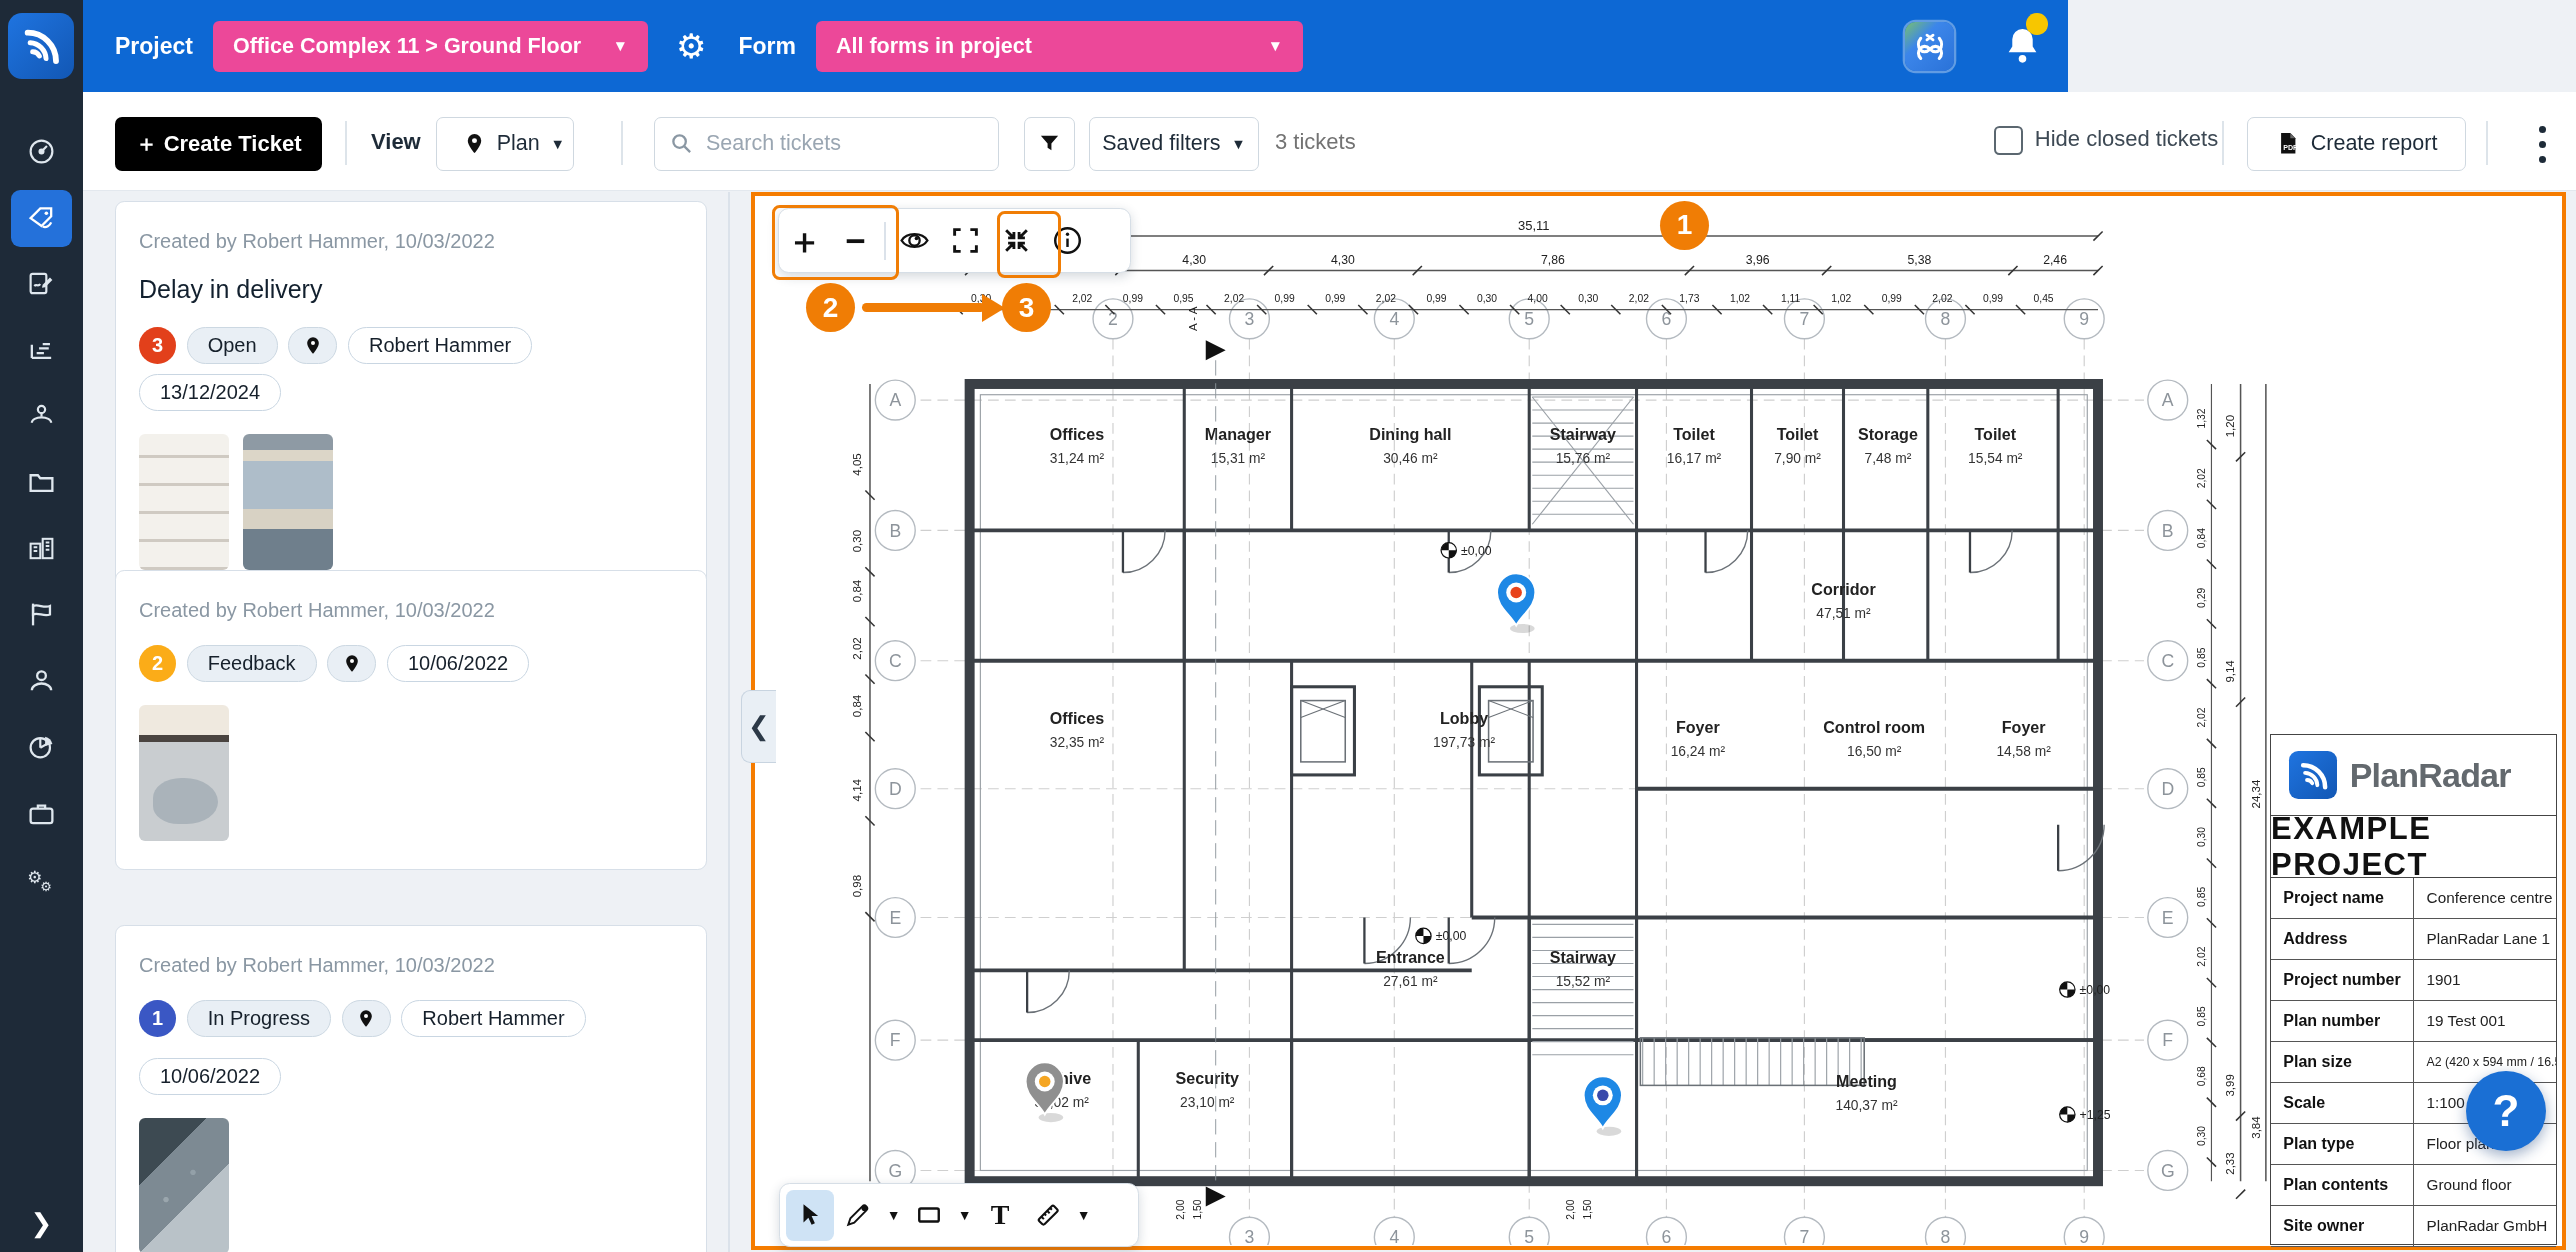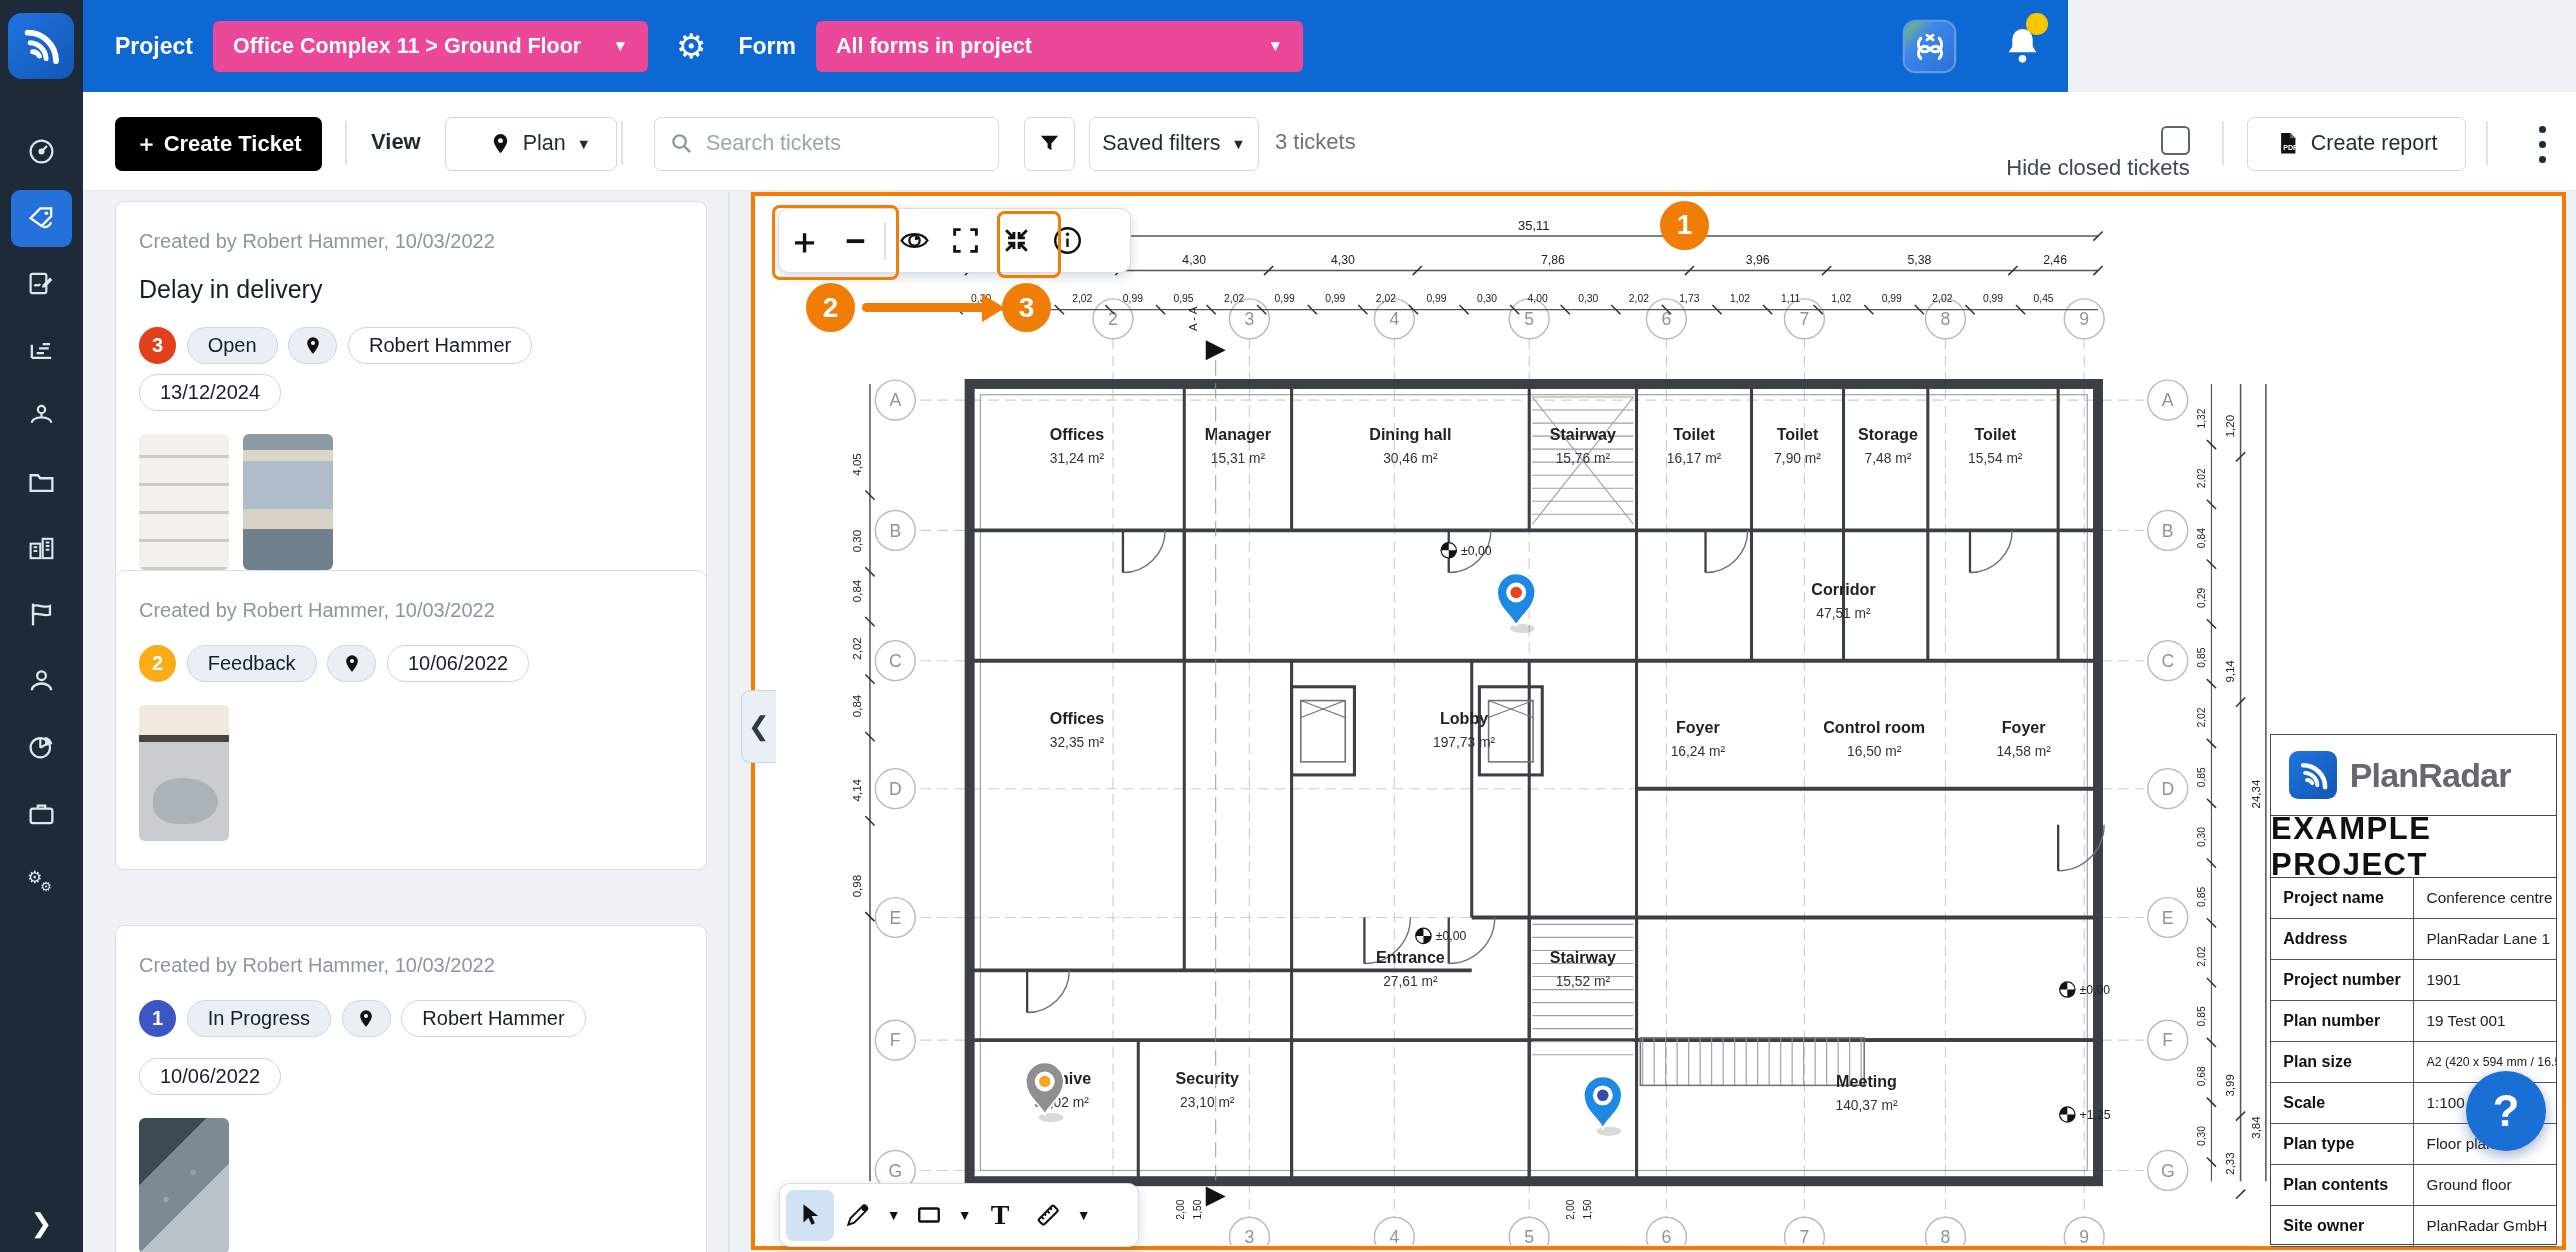--- a/index.html
+++ b/index.html
@@ -26,21 +26,21 @@
   
   .tbar{position:absolute;left:83px;top:92px;width:2493px;height:98px;background:#fff;border-bottom:0.8px solid #e3e8ee;display:flex;align-items:center;z-index:10;}
   .btn-green{position:absolute;left:32px;top:24.5px;width:207px;height:54px;background:#000000;color:#fff;border:none;border-radius:7px;font-size:22px;font-weight:bold;font-family:inherit;cursor:pointer;}
   .vdiv{position:absolute;top:29px;width:1.5px;height:44px;background:#dde4ea;}
   .lbl{position:absolute;top:37px;font-size:22px;color:#1e2b38;font-weight:bold;}
   .btn-white{background:#fff;border:1.5px solid #cfd8e0;border-radius:7px;font-size:21.5px;color:#1e2b38;font-family:inherit;display:flex;align-items:center;justify-content:center;gap:10.7px;cursor:pointer;position:absolute;top:24.5px;height:54px;box-sizing:border-box;}
   .search{position:absolute;left:571px;top:24.5px;width:345px;height:54px;border:1.5px solid #cfd8e0;border-radius:7px;box-sizing:border-box;display:flex;align-items:center;background:#fff;}
   .search input{border:none;outline:none;font-size:21.5px;font-family:inherit;color:#1e2b38;flex:1;margin-right:7.7px;background:transparent;}
   .search input::placeholder{color:#9aa6b2;}
   .count{position:absolute;left:1192px;top:37px;font-size:22px;color:#737373;}
-  .chk-row{position:absolute;left:1911px;top:34px;display:flex;align-items:flex-end;cursor:pointer;flex-direction:column;}
+  .chk-row{position:absolute;left:1911px;top:34px;display:flex;align-items:flex-start;cursor:pointer;}
   .chk{width:24.5px;height:24.5px;border:2.3px solid #5b6770;border-radius:5.4px;background:#fff;}
   .chk-lbl{font-size:22px;color:#3d4954;margin-left:12.3px;}
   .kebab{position:absolute;left:2436px;top:31px;width:46px;height:43px;display:flex;flex-direction:column;align-items:center;justify-content:center;gap:7.7px;cursor:pointer;}
   .kebab i{width:7px;height:7px;border-radius:50%;background:#1e2b38;}
   
   .list{position:absolute;left:115px;top:201px;width:592px;height:1052px;}
   .card{position:absolute;left:0;width:592px;background:#fff;border:1.5px solid #d7dfe8;border-radius:9.2px;box-sizing:border-box;padding:28px 23px;cursor:pointer;}
   .card .created{font-size:20px;color:#8a97a3;}
   .card .title{font-size:25px;font-weight:normal;color:#12202e;margin-top:21.5px;}
   .pills{display:flex;flex-wrap:wrap;gap:10.7px;margin-top:23px;align-items:center;}
@@ -210,21 +210,21 @@
         </svg>
         <span class="bell-dot"></span>
       </div>
     </div>
   </div>
 
   <div class="tbar">
     <button class="btn-green">＋ <span>Create Ticket</span></button>
     <div class="vdiv" style="left:262px;"></div>
     <span class="lbl" style="left:288px;">View</span>
-    <div class="btn-white" style="left:362px;width:172px;padding-left:18px;">
+    <div class="btn-white" style="left:353px;width:138px;padding-left:18px;">
       <svg width="23" height="23" viewBox="0 0 24 24">
           <path d="M12 2 a7 7 0 0 1 7 7 c0 5-7 13-7 13 s-7-8-7-13 a7 7 0 0 1 7-7 z" fill="#111"></path>
           <circle cx="12" cy="9" r="2.6" fill="#fff"></circle>
         </svg>
       <span>Plan</span>
       <span style="font-size:14.6px;">▼</span>
     </div>
     <div class="vdiv" style="left:538px;"></div>
     <div class="search">
       <svg width="23" height="23" viewBox="0 0 24 24" style="margin:0 10.7px 0 15.3px;">

